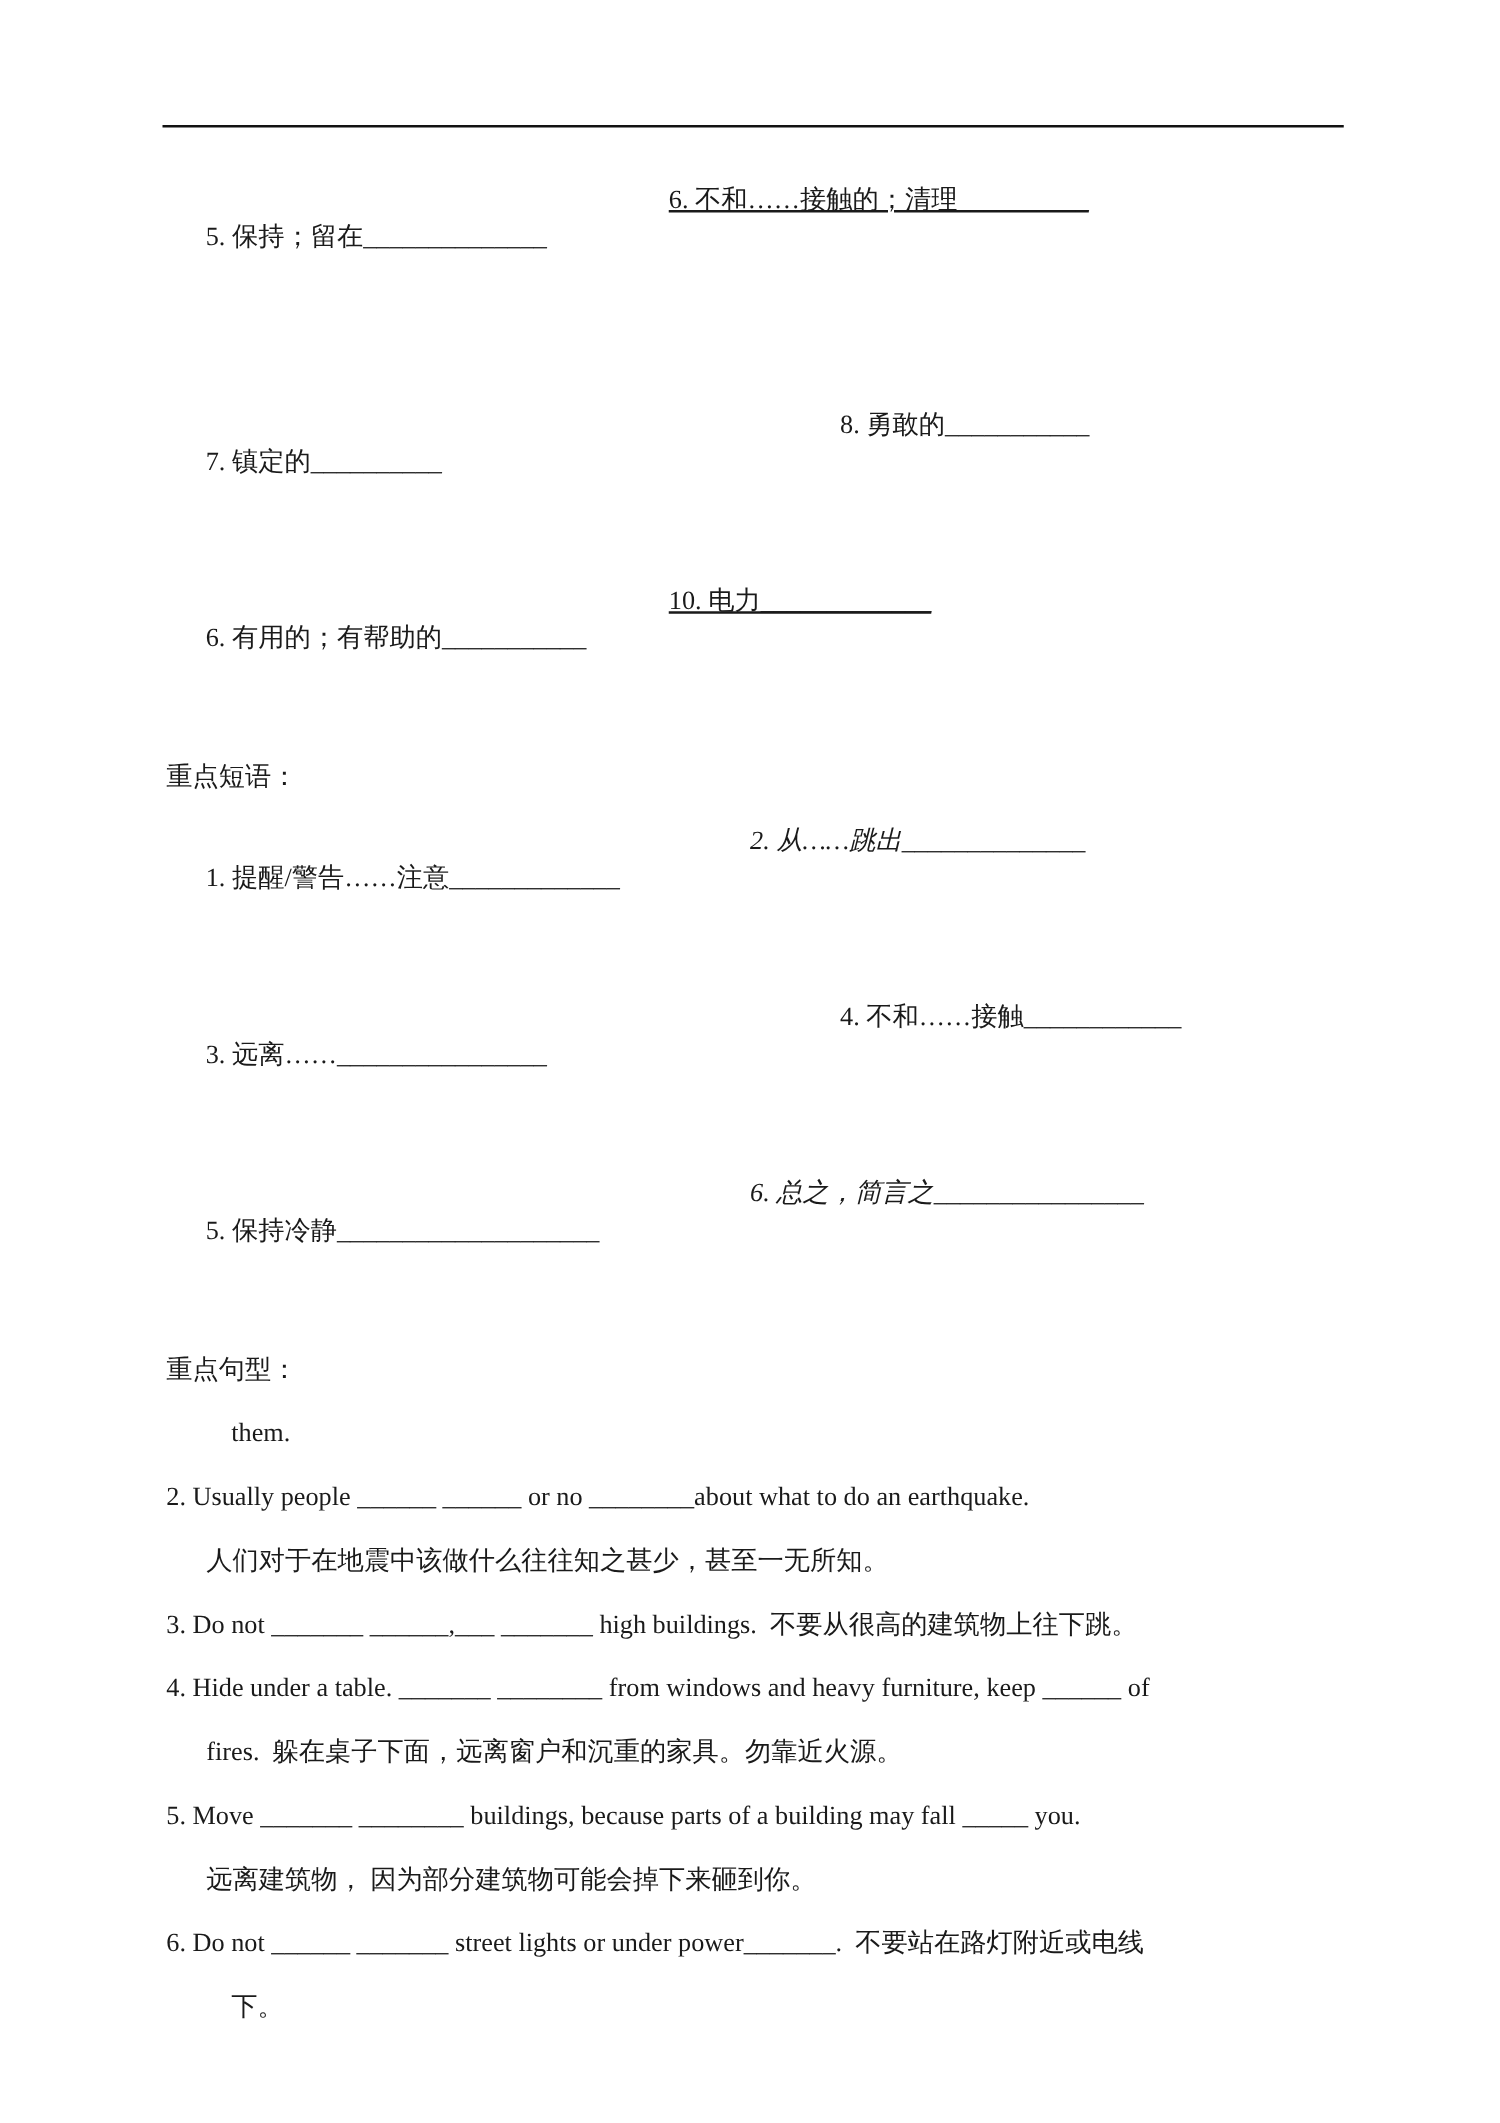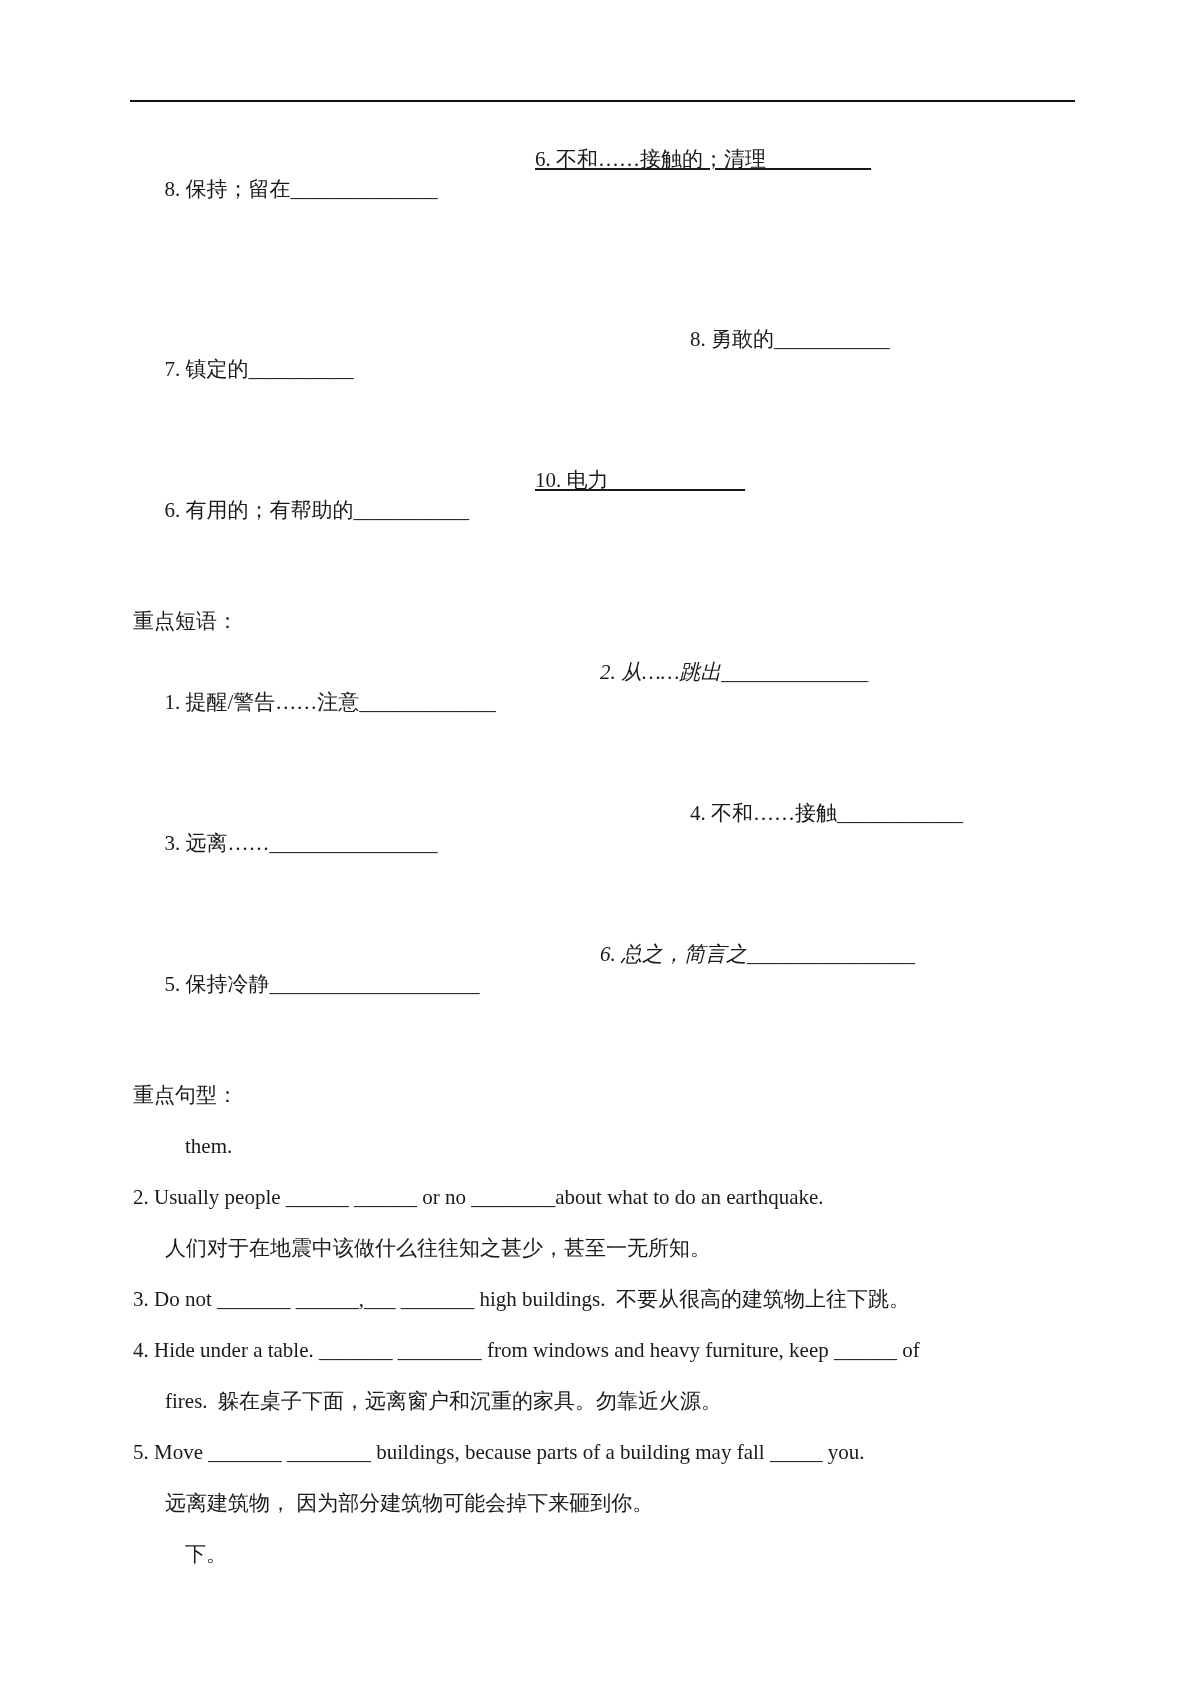--- a/index.html
+++ b/index.html
@@ -32,35 +32,35 @@
     position: relative;
     line-height: 30px;
     margin-bottom: 21px;
     white-space: pre-wrap;
   }
   .mb-lg { margin-bottom: 60px; }
   .cell { display: inline-block; white-space: pre-wrap; }
   .abs { position: absolute; top: 0; white-space: pre-wrap; }
   .r402 { left: 402px; text-decoration: underline; }
   .r467 { left: 467px; font-style: italic; }
-  .r535 { left: 557px; }
+  .r535 { left: 539px; }
   .ind    { padding-left: 32px; }
   .ind-lg { padding-left: 52px; }
 </style>
 </head>
 <body>
 
 <div>
 
   <div class="top-rule"></div>
 
   <div class="content">
 
     <div class="row mb-lg">
-      <span class="cell">8. 保持；留在______________</span>
+      <span class="cell">5. 保持；留在______________</span>
       <span class="abs r402">6. 不和……接触的；清理__________</span>
     </div>
 
     <div class="row">
       <span class="cell">7. 镇定的__________</span>
       <span class="abs r535">8. 勇敢的___________</span>
     </div>
 
     <div class="row">
       <span class="cell">6. 有用的；有帮助的___________</span>
@@ -92,16 +92,17 @@
     <div class="line ind">人们对于在地震中该做什么往往知之甚少，甚至一无所知。</div>
 
     <div class="line">3. Do not _______ ______,___ _______ high buildings.  不要从很高的建筑物上往下跳。</div>
 
     <div class="line">4. Hide under a table. _______ ________ from windows and heavy furniture, keep ______ of</div>
     <div class="line ind">fires.  躲在桌子下面，远离窗户和沉重的家具。勿靠近火源。</div>
 
     <div class="line">5. Move _______ ________ buildings, because parts of a building may fall _____ you.</div>
     <div class="line ind">远离建筑物， 因为部分建筑物可能会掉下来砸到你。</div>
 
+    <div class="line">6. Do not ______ _______ street lights or under power_______.  不要站在路灯附近或电线</div>
     <div class="line ind-lg">下。</div>
 
   </div>
 </div>
 
 </body></html>

